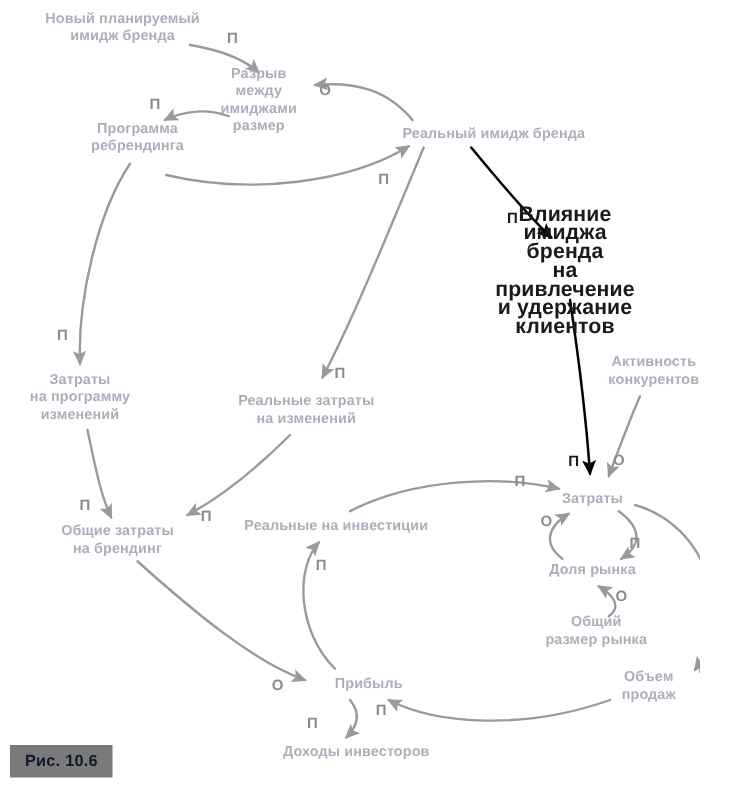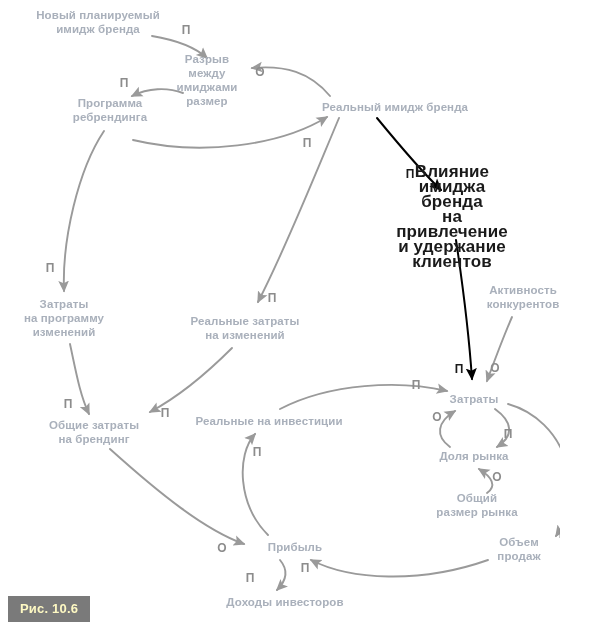--- a/index.html
+++ b/index.html
@@ -50,21 +50,21 @@
     transform: translate(-50%, -50%);
   }
   .elabel.dark {
     color: #1a1a1a;
   }
   .caption {
     position: absolute;
     left: 8px;
     top: 596px;
     background: #7a7a7a;
-    color: #fef9c3;
+    color: #0f172a;
     font-weight: bold;
     font-size: 13px;
     padding: 5px 12px 6px 12px;
     letter-spacing: 0.2px;
   }
 </style>
 </head>
 <body>
 
 <div id="canvas">

